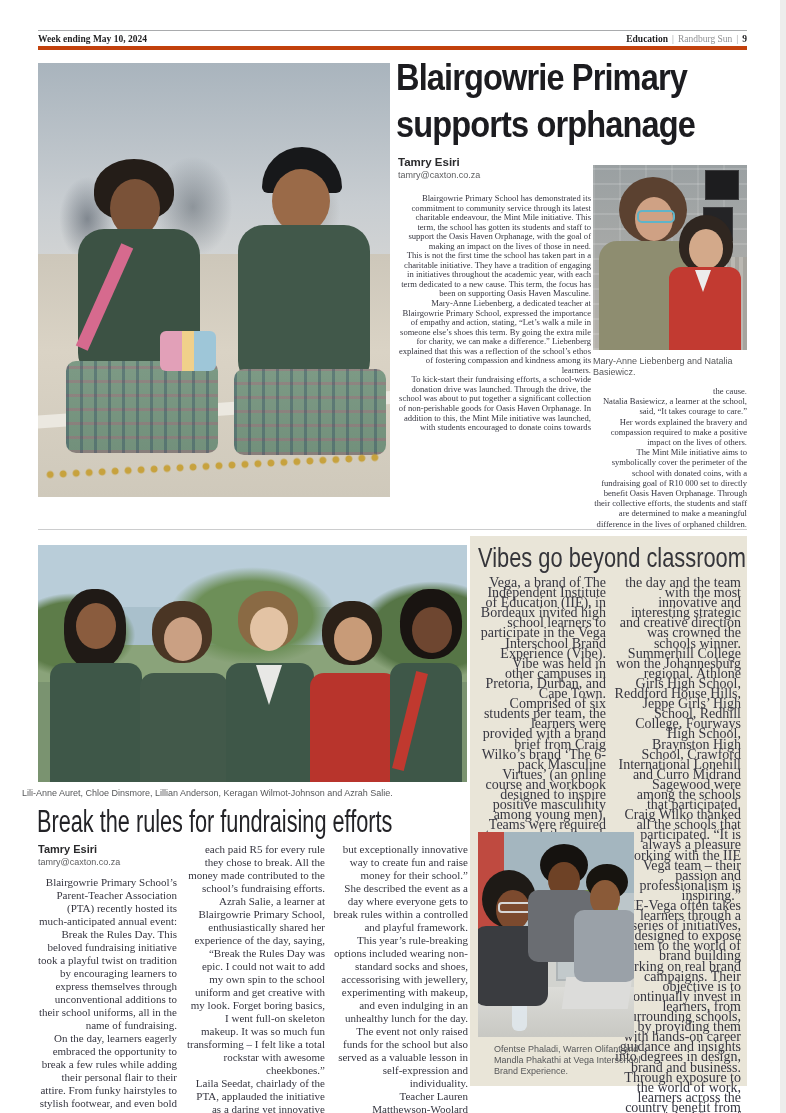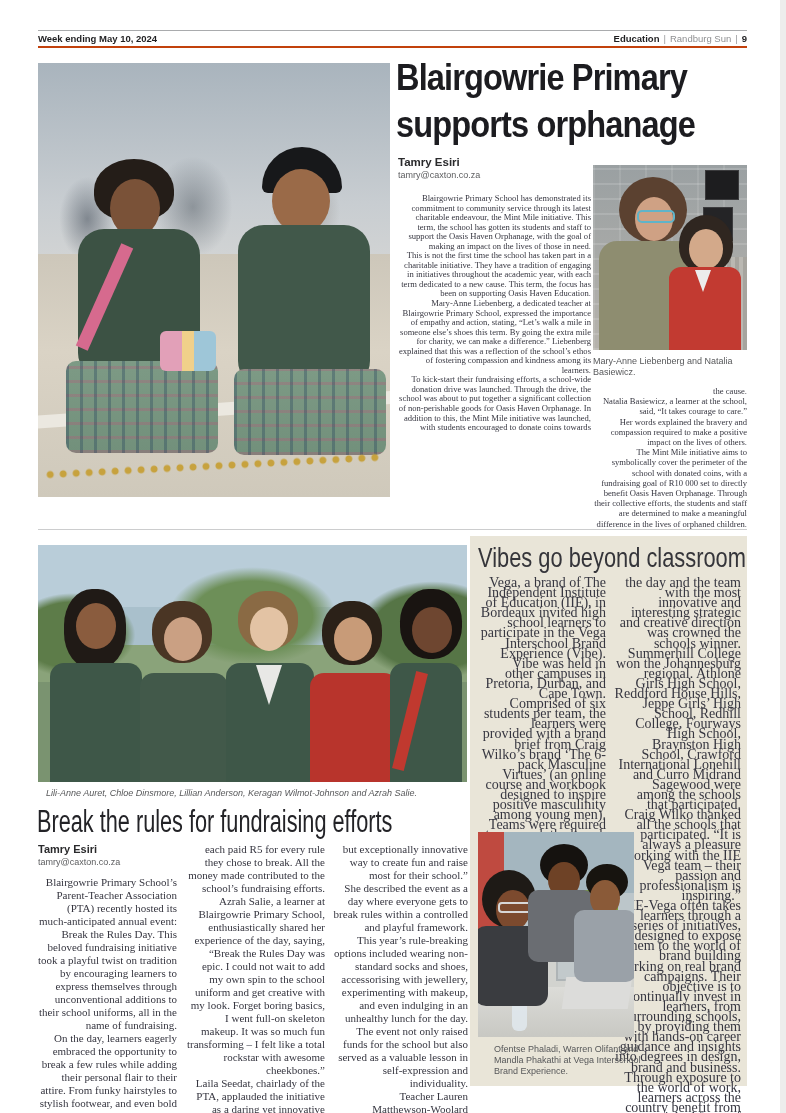--- a/index.html
+++ b/index.html
@@ -2,22 +2,22 @@
 <html><head>
 <meta charset="utf-8">
 <style>
   html,body{margin:0;padding:0;background:#fff;}
   .page{position:relative;width:786px;height:1113px;background:#ffffff;overflow:hidden;
         font-family:"Liberation Sans",sans-serif;}
   .scan-edge{position:absolute;right:0;top:0;width:6px;height:100%;background:#ededec;}
 
   
   .masthead{position:absolute;left:38px;top:30px;width:709px;height:15px;
-            border-top:1px solid #a9abad;border-bottom:2px solid #c2410c;
-            display:flex;align-items:center;justify-content:space-between;font-size:9.5px;}
+            border-top:1px solid #a9abad;border-bottom:4px solid #c2410c;
+            display:flex;align-items:center;justify-content:space-between;font-size:9.5px;font-family:Liberation Serif, serif;}
   .mh-date{font-weight:bold;color:#1f1f21;}
   .mh-right{color:#9a9b9d;margin-left:31px;}
   .mh-right b{color:#1f1f21;}
   .mh-sep{margin:0 4px;color:#9a9b9d;}
   .mh-pub{color:#8f9092;}
 
   
   .serif{font-family:"Liberation Serif",serif;color:#363640;}
   .cols p{margin:0;text-indent:8px;text-align:right;}
   .cols p.ni{text-indent:0;}
@@ -35,21 +35,21 @@
   .main-col1{position:absolute;left:398px;top:194px;width:193px;font-size:8.6px;line-height:9.55px;}
   .main-col2{position:absolute;left:593px;top:386px;width:154px;font-size:8.6px;line-height:10.2px;}
   #photo-main{left:38px;top:63px;width:352px;height:434px;}
   #caption-main{left:38px;top:503px;width:352px;}
   #photo-side{left:593px;top:165px;width:154px;height:185px;}
   #caption-side{left:593px;top:356px;width:154px;}
   .section-divider{position:absolute;left:38px;top:529px;width:709px;height:1px;background:#cccdce;}
 
   
   #photo-girls{left:38px;top:545px;width:429px;height:237px;}
-  #caption-girls{left:46px;top:788px;width:430px;font-style:italic;}
+  #caption-girls{left:22px;top:788px;width:430px;}
   .headline-break{position:absolute;left:37px;top:804px;margin:0;font-size:31px;font-weight:400;
                   color:#232327;white-space:nowrap;transform:scaleX(.70);transform-origin:left top;}
   .break-byline-name{position:absolute;left:38px;top:843px;font-size:11px;font-weight:bold;color:#2a2a2c;}
   .break-byline-email{position:absolute;left:38px;top:857px;font-size:9px;color:#5c5d5f;}
   .break-col{font-size:11px;line-height:13px;}
   #break-col1{position:absolute;left:38px;top:876px;width:139px;}
   #break-col2{position:absolute;left:186px;top:843px;width:139px;}
   #break-col3{position:absolute;left:332px;top:843px;width:136px;}
 
   
@@ -190,21 +190,21 @@
 
   <h1 class="headline-main">
     <span>Blairgowrie Primary</span>
     <span>supports orphanage</span>
   </h1>
   <div class="byline-name">Tamry Esiri</div>
   <div class="byline-email">tamry@caxton.co.za</div>
 
   <div class="cols serif main-col1">
     <p class="ni">Blairgowrie Primary School has demonstrated its commitment to community service through its latest charitable endeavour, the Mint Mile initiative. This term, the school has gotten its students and staff to support the Oasis Haven Orphanage, with the goal of making an impact on the lives of those in need.</p>
-    <p>This is not the first time the school has taken part in a charitable initiative. They have a tradition of engaging in initiatives throughout the academic year, with each term dedicated to a new cause. This term, the focus has been on supporting Oasis Haven Education.</p>
+    <p>This is not the first time the school has taken part in a charitable initiative. They have a tradition of engaging in initiatives throughout the academic year, with each term dedicated to a new cause. This term, the focus has been on supporting Oasis Haven Masculine.</p>
     <p>Mary-Anne Liebenberg, a dedicated teacher at Blairgowrie Primary School, expressed the importance of empathy and action, stating, “Let’s walk a mile in someone else’s shoes this term. By going the extra mile for charity, we can make a difference.” Liebenberg explained that this was a reflection of the school’s ethos of fostering compassion and kindness among its learners.</p>
     <p>To kick-start their fundraising efforts, a school-wide donation drive was launched. Through the drive, the school was about to put together a significant collection of non-perishable goods for Oasis Haven Orphanage. In addition to this, the Mint Mile initiative was launched, with students encouraged to donate coins towards</p>
   </div>
 
   <div class="photo" id="photo-side">
     <div class="ps-bg"></div>
     <div class="ps-poster1"></div>
     <div class="ps-poster2"></div>
     <div class="ps-radiator"></div>
     <div class="ps-w-hair"></div>
@@ -256,21 +256,21 @@
   <div class="cols serif break-col" id="break-col1">
     <p class="ni">Blairgowrie Primary School’s Parent-Teacher Association (PTA) recently hosted its much-anticipated annual event: Break the Rules Day. This beloved fundraising initiative took a playful twist on tradition by encouraging learners to express themselves through unconventional additions to their school uniforms, all in the name of fundraising.</p>
     <p>On the day, learners eagerly embraced the opportunity to break a few rules while adding their personal flair to their attire. From funky hairstyles to stylish footwear, and even bold makeup choices, learners took the opportunity to showcase their unique personalities. Learners</p>
   </div>
   <div class="cols serif break-col" id="break-col2">
     <p class="ni">each paid R5 for every rule they chose to break. All the money made contributed to the school’s fundraising efforts.</p>
     <p>Azrah Salie, a learner at Blairgowrie Primary School, enthusiastically shared her experience of the day, saying, “Break the Rules Day was epic. I could not wait to add my own spin to the school uniform and get creative with my look. Forget boring basics, I went full-on skeleton makeup. It was so much fun transforming – I felt like a total rockstar with awesome cheekbones.”</p>
     <p>Laila Seedat, chairlady of the PTA, applauded the initiative as a daring yet innovative approach to fundraising. “Blairgowrie Primary School PTA has come up with a not so typical, might I say quite daring and rebellious,</p>
   </div>
   <div class="cols serif break-col" id="break-col3">
-    <p class="ni">but exceptionally innovative way to create fun and raise most for their school.”</p>
+    <p class="ni">but exceptionally innovative way to create fun and raise money for their school.”</p>
     <p>She described the event as a day where everyone gets to break rules within a controlled and playful framework.</p>
     <p>This year’s rule-breaking options included wearing non-standard socks and shoes, accessorising with jewellery, experimenting with makeup, and even indulging in an unhealthy lunch for the day.</p>
     <p>The event not only raised funds for the school but also served as a valuable lesson in self-expression and individuality.</p>
     <p>Teacher Lauren Matthewson-Woolard reflected on the day’s festivities. “The excitement in the school was palpable and the children were all looking like unruly little monsters.”</p>
   </div>
 
   <div class="vibes-box"></div>
   <h2 class="headline-vibes">Vibes go beyond classroom</h2>
 
   <div class="cols serif vibes-col" id="vibes-col1">

